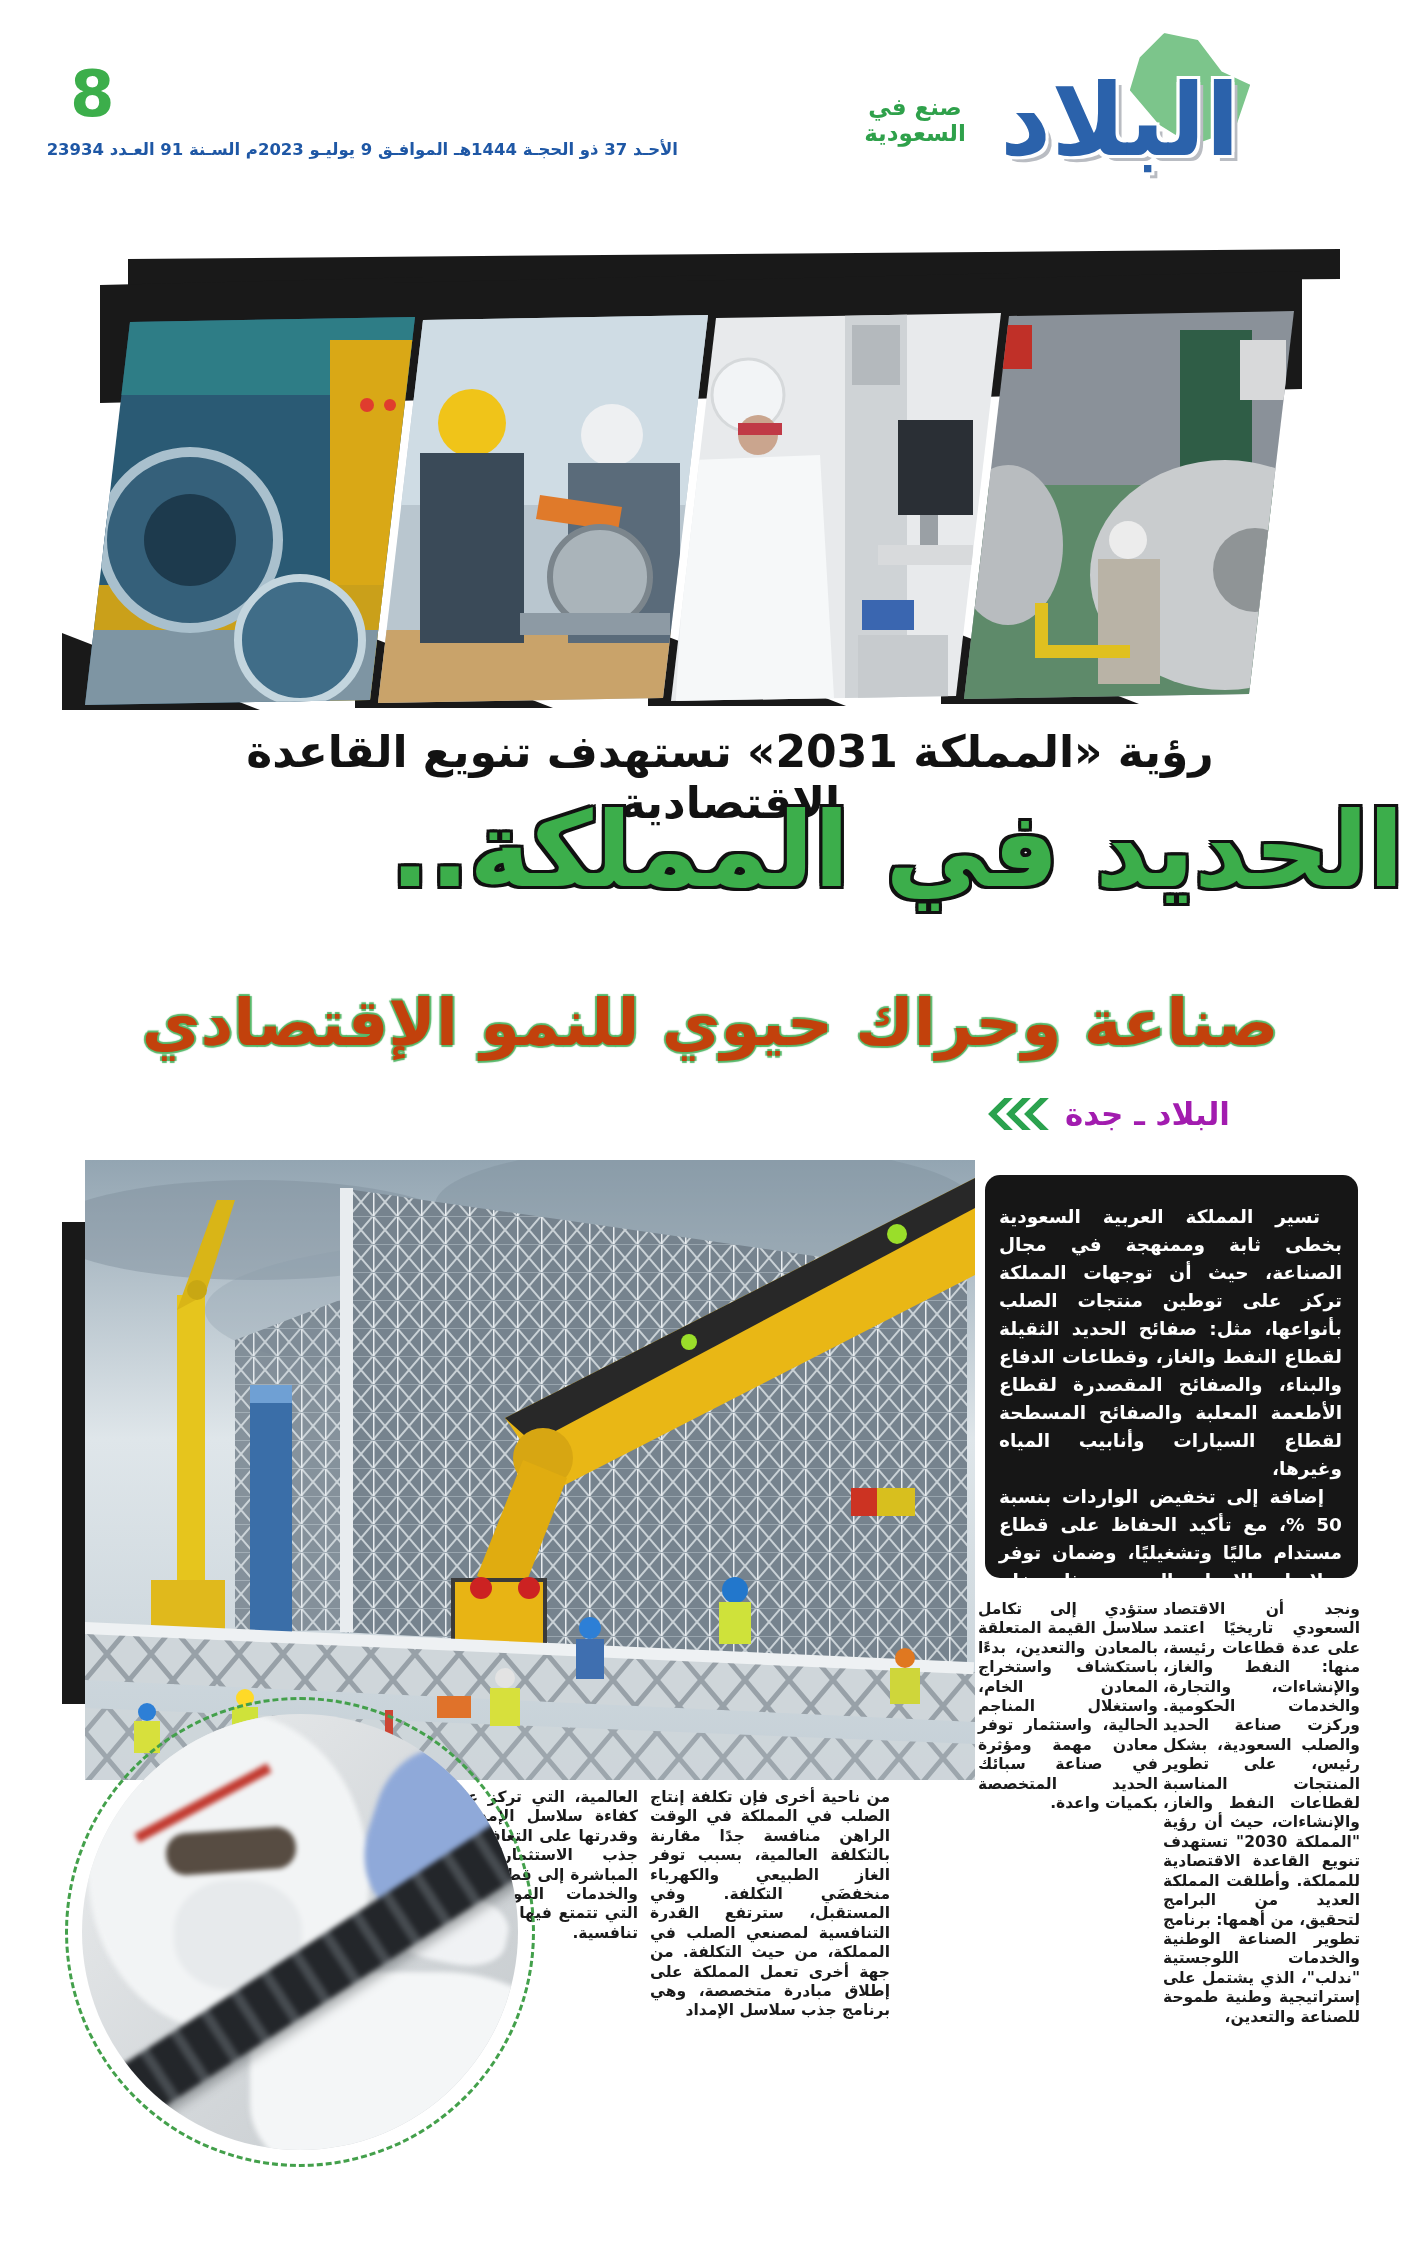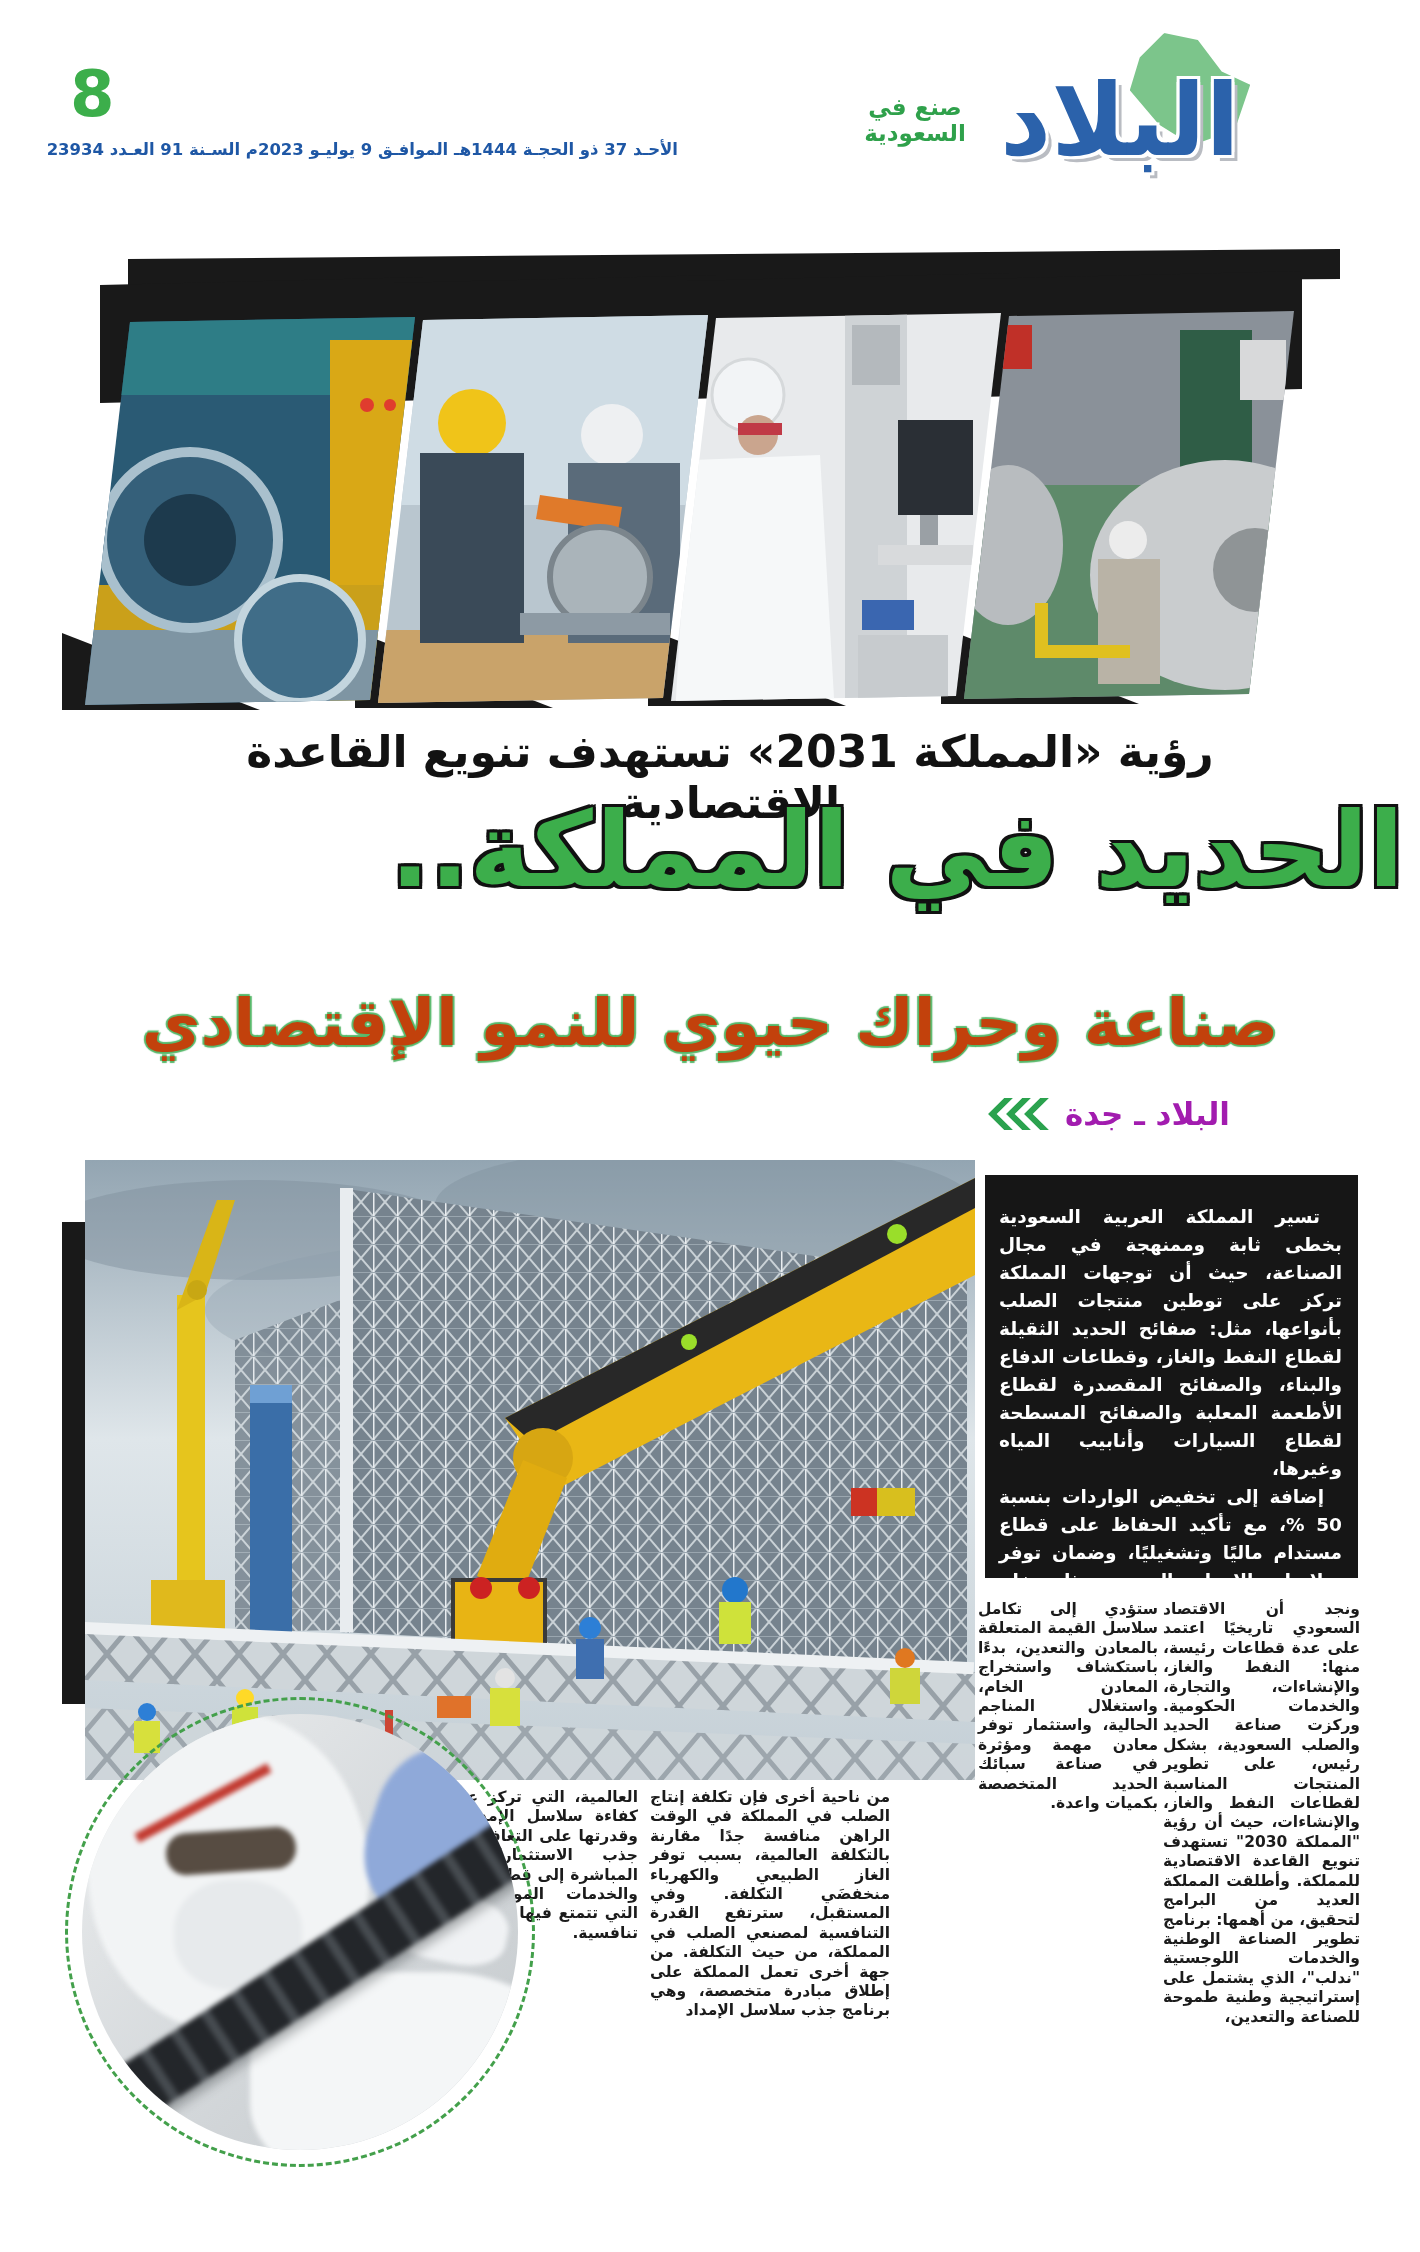--- a/index.html
+++ b/index.html
@@ -60,20 +60,21 @@
   .chev{
     width:27px; height:32px; background:#2ba24e; margin-left:-9px;
     clip-path:polygon(100% 0,40% 50%,100% 100%,68% 100%,8% 50%,68% 0);
   }
   
   .intro-box{
     left:985px; top:1175px; width:373px; height:403px; background:#161616;
     box-sizing:border-box; padding:28px 16px 0 14px;
     color:#fff; font-size:18.5px; line-height:28px; font-weight:bold;
     text-align:justify;
+    border-radius:15px;
   }
   .intro-box p{margin:0;}
   .intro-box p + p{margin-top:0;}
   .intro-box p:first-child{text-indent:22px;}
   .intro-box p:last-child{text-indent:18px;}
   
   .main-photo{ left:85px; top:1160px; width:890px; height:620px; overflow:hidden; background:#9fb0bc;}
   .main-photo-shadow{ left:62px; top:1222px; width:28px; height:482px; background:#191919; }
   
   .col{

